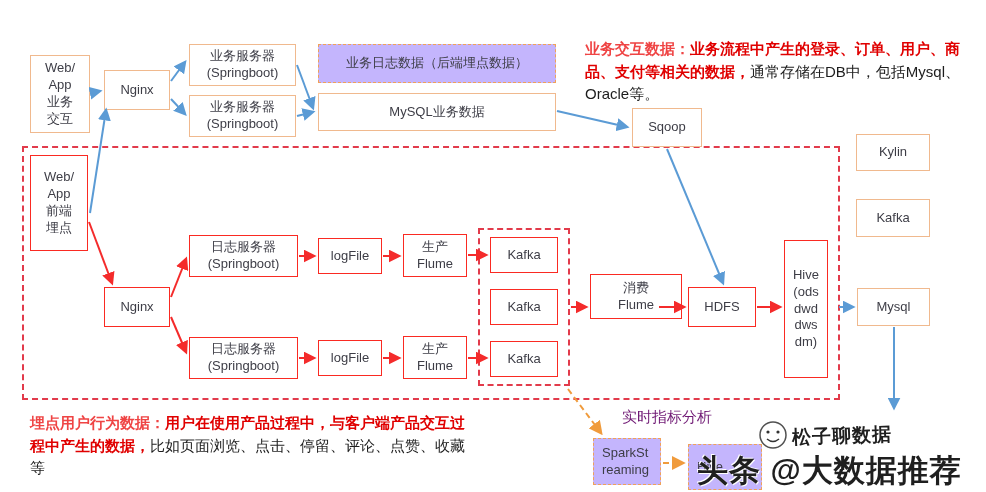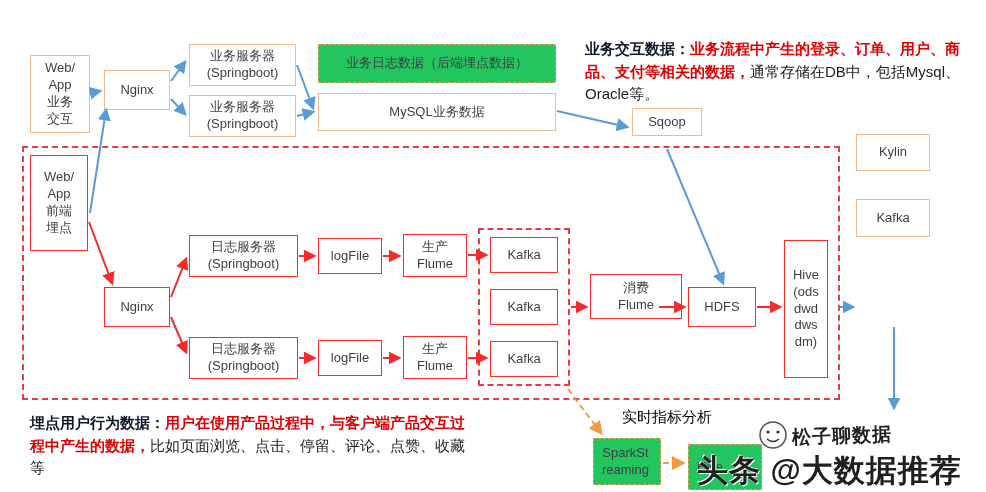--- a/index.html
+++ b/index.html
@@ -7,58 +7,59 @@
     position:relative;width:986px;height:492px;background:#ffffff;overflow:hidden;
     font-family:"Liberation Sans","DejaVu Sans",sans-serif;color:#3d3d46;
   }
   .node{
     position:absolute;display:flex;align-items:center;justify-content:center;
     text-align:center;white-space:pre-line;background:#fff;font-size:13px;
     line-height:1.3;color:#3d3d46;box-sizing:border-box;
   }
   .orange{border:1.5px solid #f0b98e;}
   .red{border:1.5px solid #fa2a22;}
-  .dash-orange{border:1.5px dashed #f0a159;background:#22c55e;}
+  .dash-orange{border:1.5px dashed #f0a159;background:#c4b5fd;}
   .container-red{
     position:absolute;border:2px dashed #e23b4b;background:transparent;box-sizing:border-box;
   }
   svg.arrows{position:absolute;left:0;top:0;pointer-events:none;}
   .anno{position:absolute;font-size:15px;line-height:1.5;color:#1d1d1d;}
-  .anno b{color:#0f172a;}
+  .anno b{color:#ef4444;}
   .anno .hl{color:#e00000;font-weight:bold;}
-  .realtime{position:absolute;font-size:15px;color:#000000;}
+  .realtime{position:absolute;font-size:15px;color:#701a75;}
   .wm{position:absolute;font-weight:bold;color:#1f1f1f;
       text-shadow:1px 1px 0 #ffffff,-1px -1px 0 #ffffff;letter-spacing:1px;}
   .wm-badge{font-size:19px;transform:rotate(-2deg);}
   .wm-title{font-size:31px;}
-  .left-pad{justify-content:flex-start;padding-left:8px;text-align:center;}
+  .left-pad{justify-content:flex-start;padding-left:8px;text-align:left;}
 </style>
 </head>
 <body>
 
 <div id="stage">
 
   <div class="container-red" style="left:22px;top:146px;width:818px;height:254px"></div>
   <div class="container-red" style="left:478px;top:228px;width:92px;height:158px"></div>
 
   <div class="node orange" style="left:30px;top:55px;width:60px;height:78px">Web/
 App
 业务
 交互</div>
   <div class="node orange" style="left:104px;top:70px;width:66px;height:40px">Nginx</div>
   <div class="node orange" style="left:189px;top:44px;width:107px;height:42px">业务服务器
 (Springboot)</div>
   <div class="node orange" style="left:189px;top:95px;width:107px;height:42px">业务服务器
 (Springboot)</div>
   <div class="node dash-orange" style="left:318px;top:44px;width:238px;height:39px">业务日志数据（后端埋点数据）</div>
   <div class="node orange" style="left:318px;top:93px;width:238px;height:38px">MySQL业务数据</div>
-  <div class="node orange" style="left:632px;top:108px;width:70px;height:28px">Sqoop</div>
+  <div class="node orange" style="left:632px;top:108px;width:70px;height:39px">Sqoop</div>
 
   <div class="node orange" style="left:856px;top:134px;width:74px;height:37px">Kylin</div>
   <div class="node orange" style="left:856px;top:199px;width:74px;height:38px">Kafka</div>
+  <div class="node orange" style="left:857px;top:288px;width:73px;height:38px">Mysql</div>
 
   <div class="node red" style="left:30px;top:155px;width:58px;height:96px">Web/
 App
 前端
 埋点</div>
   <div class="node red" style="left:104px;top:287px;width:66px;height:40px">Nginx</div>
   <div class="node red" style="left:189px;top:235px;width:109px;height:42px">日志服务器
 (Springboot)</div>
   <div class="node red" style="left:189px;top:337px;width:109px;height:42px">日志服务器
 (Springboot)</div>

